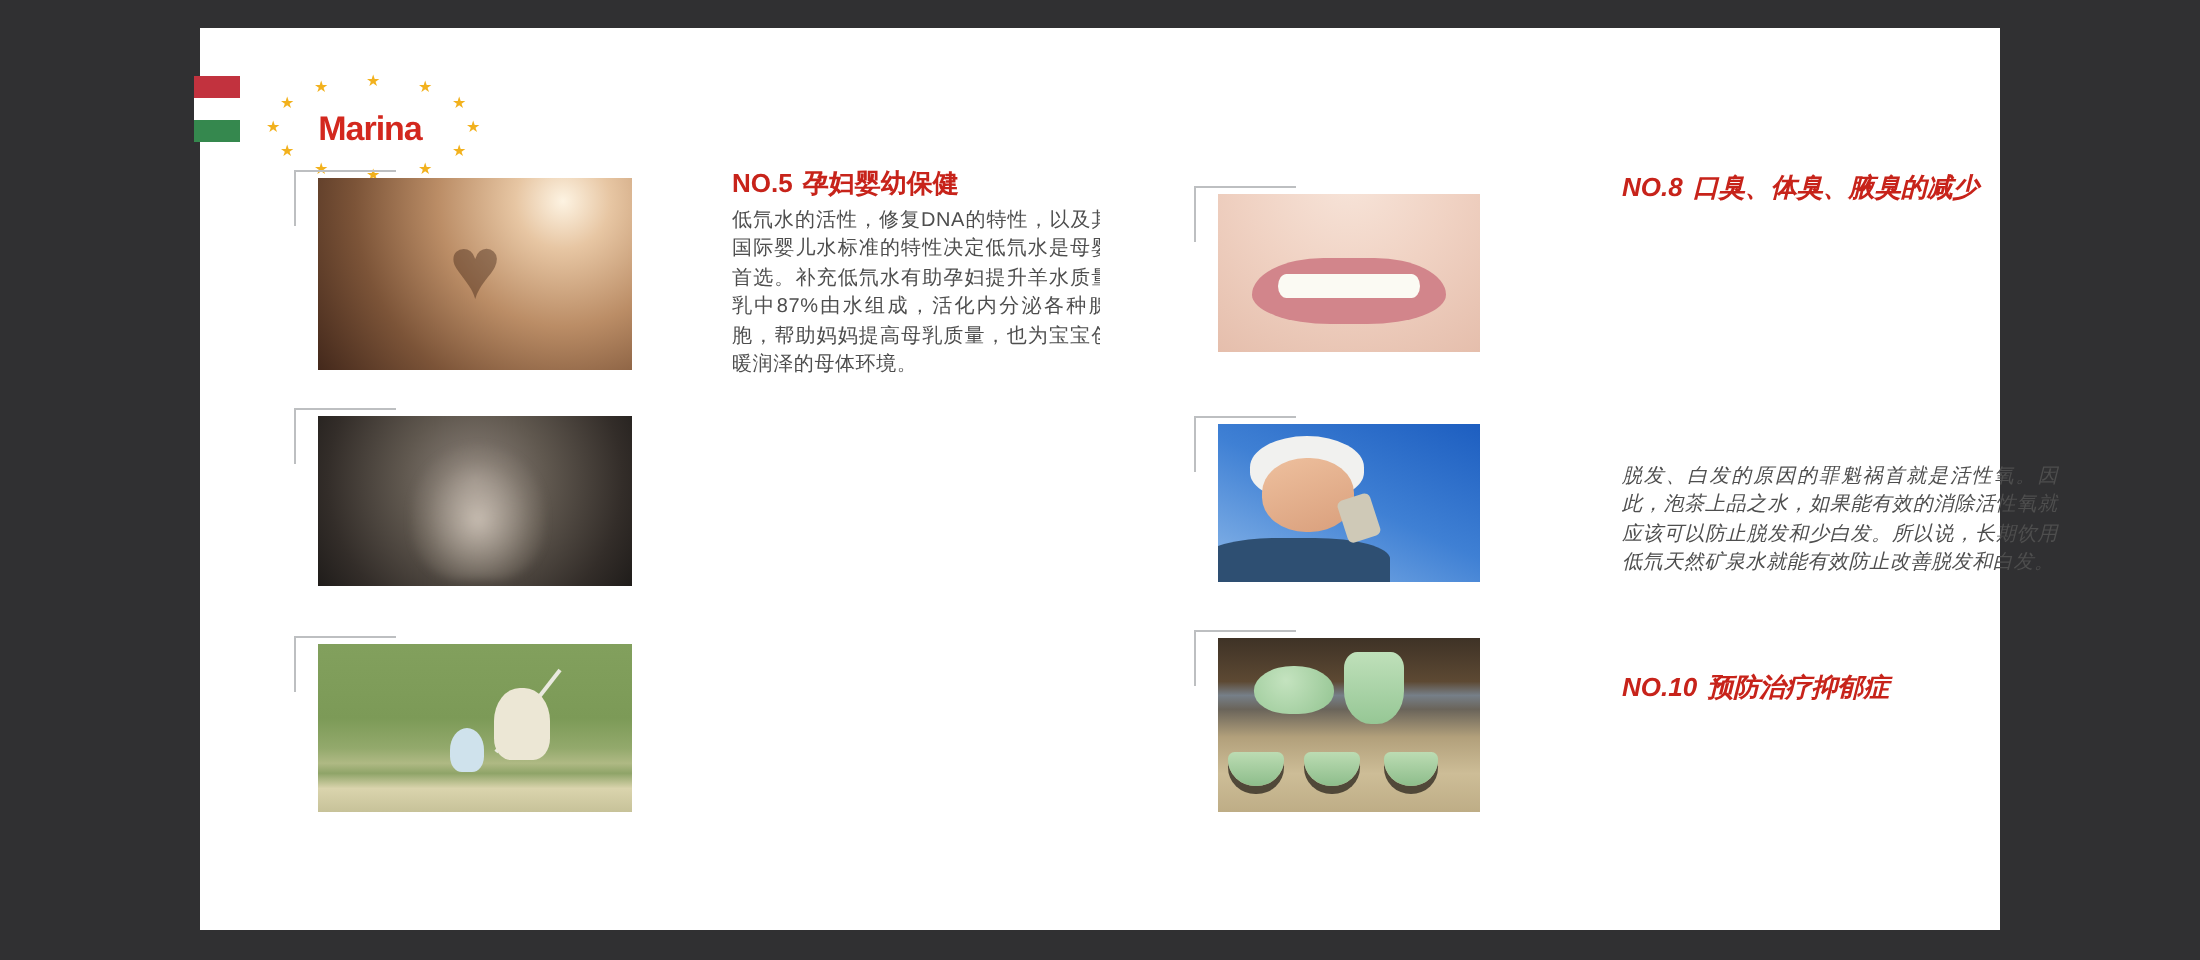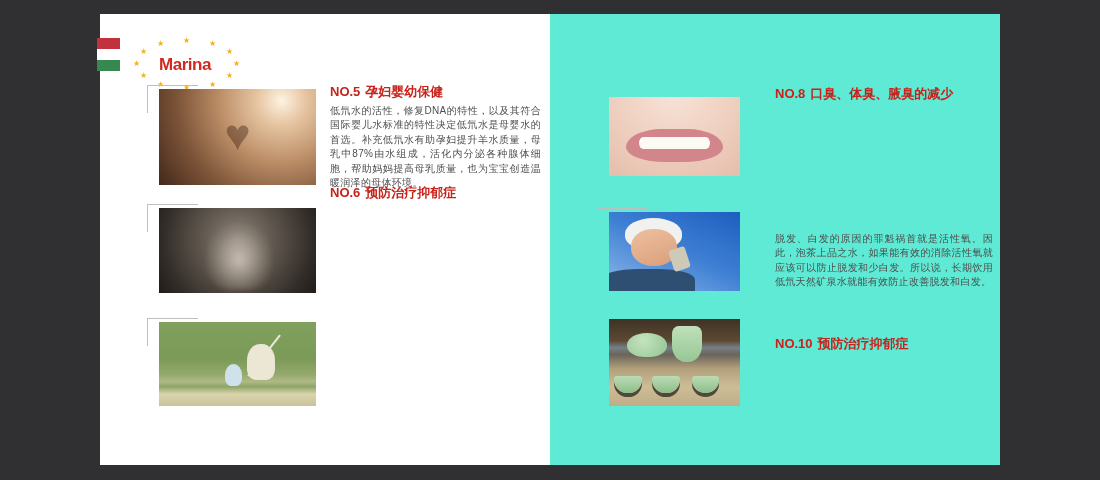--- a/index.html
+++ b/index.html
@@ -4,21 +4,21 @@
 <style>
   html,body{margin:0;padding:0;}
   body{
     width:1100px;height:480px;overflow:hidden;position:relative;
     background:#303032;
     font-family:"Liberation Sans","DejaVu Sans",sans-serif;
   }
   .spread{position:absolute;left:100px;top:14px;width:900px;height:451px;}
   .page{position:absolute;top:0;height:451px;width:450px;}
   .page-left{left:0;background:#ffffff;}
-  .page-right{left:450px;background:#5eead4;}
+  .page-right{left:450px;background:#ffffff;font-style:italic;}
 
   
   .flag{position:absolute;left:-3px;top:24px;width:23px;height:33px;}
   .flag i{display:block;height:11px;}
   .logo{position:absolute;left:29px;top:24px;width:112px;height:58px;}
   .logo-text{
     position:absolute;left:0;right:0;top:17px;text-align:center;
     font-size:17px;font-weight:bold;letter-spacing:-0.5px;color:#d3281e;
   }
   .stars span{position:absolute;font-size:8px;color:#f2b11d;line-height:8px;}
@@ -32,21 +32,21 @@
 
   
   .photo{position:absolute;overflow:hidden;}
   .photo::before{ 
     content:"";position:absolute;left:0;top:0;width:0;height:0;
   }
   .bracket{
     position:absolute;width:50px;height:27px;
     border-left:1px solid #bdbfc1;border-top:1px solid #bdbfc1;
   }
-  .txt{position:absolute;}
+  .txt{position:absolute;margin-left:36px;}
   .hd{margin:0 0 5px 0;font-size:13px;font-weight:bold;color:#c7231a;line-height:15px;}
   .hd .num{margin-right:5px;}
   .bd{
     margin:0;font-size:10px;line-height:14.4px;color:#4e4e4e;
     text-align:justify;letter-spacing:0.3px;
   }
 
   
   .s5-ph{left:59px;top:75px;width:157px;height:96px;}
   .s5-bk{left:47px;top:71px;}
@@ -175,21 +175,20 @@
     <div class="bracket s5-bk"></div>
     <div class="photo ph-pregnancy s5-ph"></div>
     <div class="txt s5-tx">
       <h3 class="hd"><span class="num">NO.5</span><span>孕妇婴幼保健</span></h3>
       <p class="bd">低氘水的活性，修复DNA的特性，以及其符合国际婴儿水标准的特性决定低氘水是母婴水的首选。补充低氘水有助孕妇提升羊水质量，母乳中87%由水组成，活化内分泌各种腺体细胞，帮助妈妈提高母乳质量，也为宝宝创造温暖润泽的母体环境。</p>
     </div>
 
     <div class="bracket s6-bk"></div>
     <div class="photo ph-depression s6-ph"></div>
     <div class="txt s6-tx">
-      <h3 class="hd"><span class="num">NO.6</span><span>预防治疗抑郁症</span></h3>
     </div>
 
     <div class="bracket s7-bk"></div>
     <div class="photo ph-fishing s7-ph">
       <span class="c rod"></span>
       <span class="c man"></span>
       <span class="c boy"></span>
     </div>
   </div>
 

